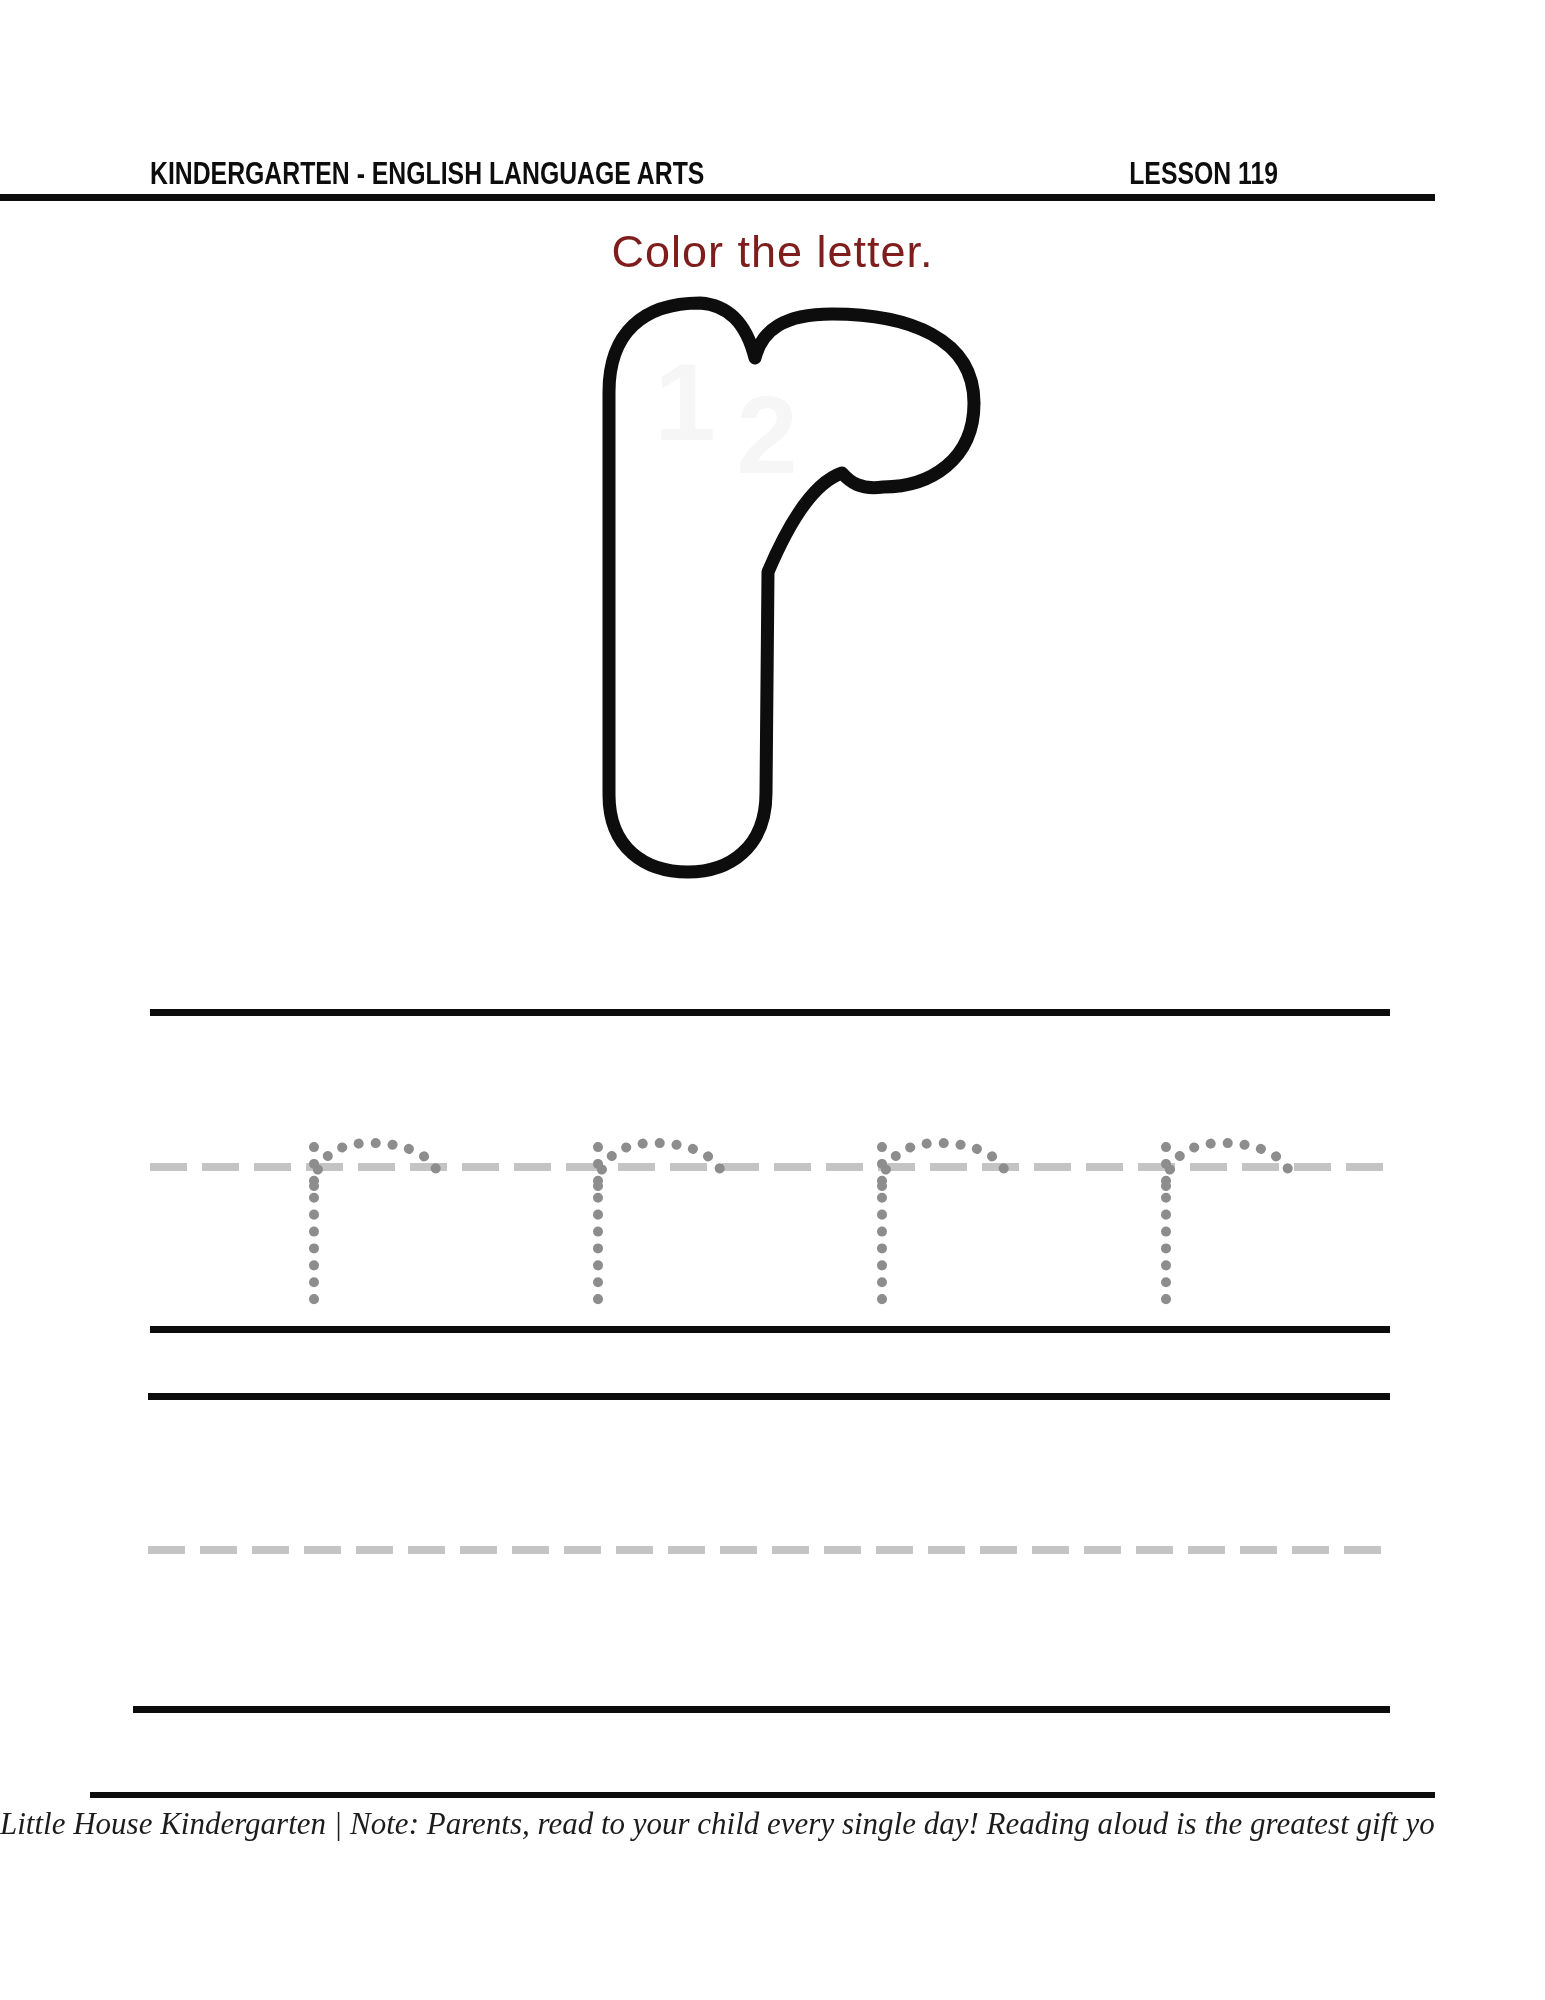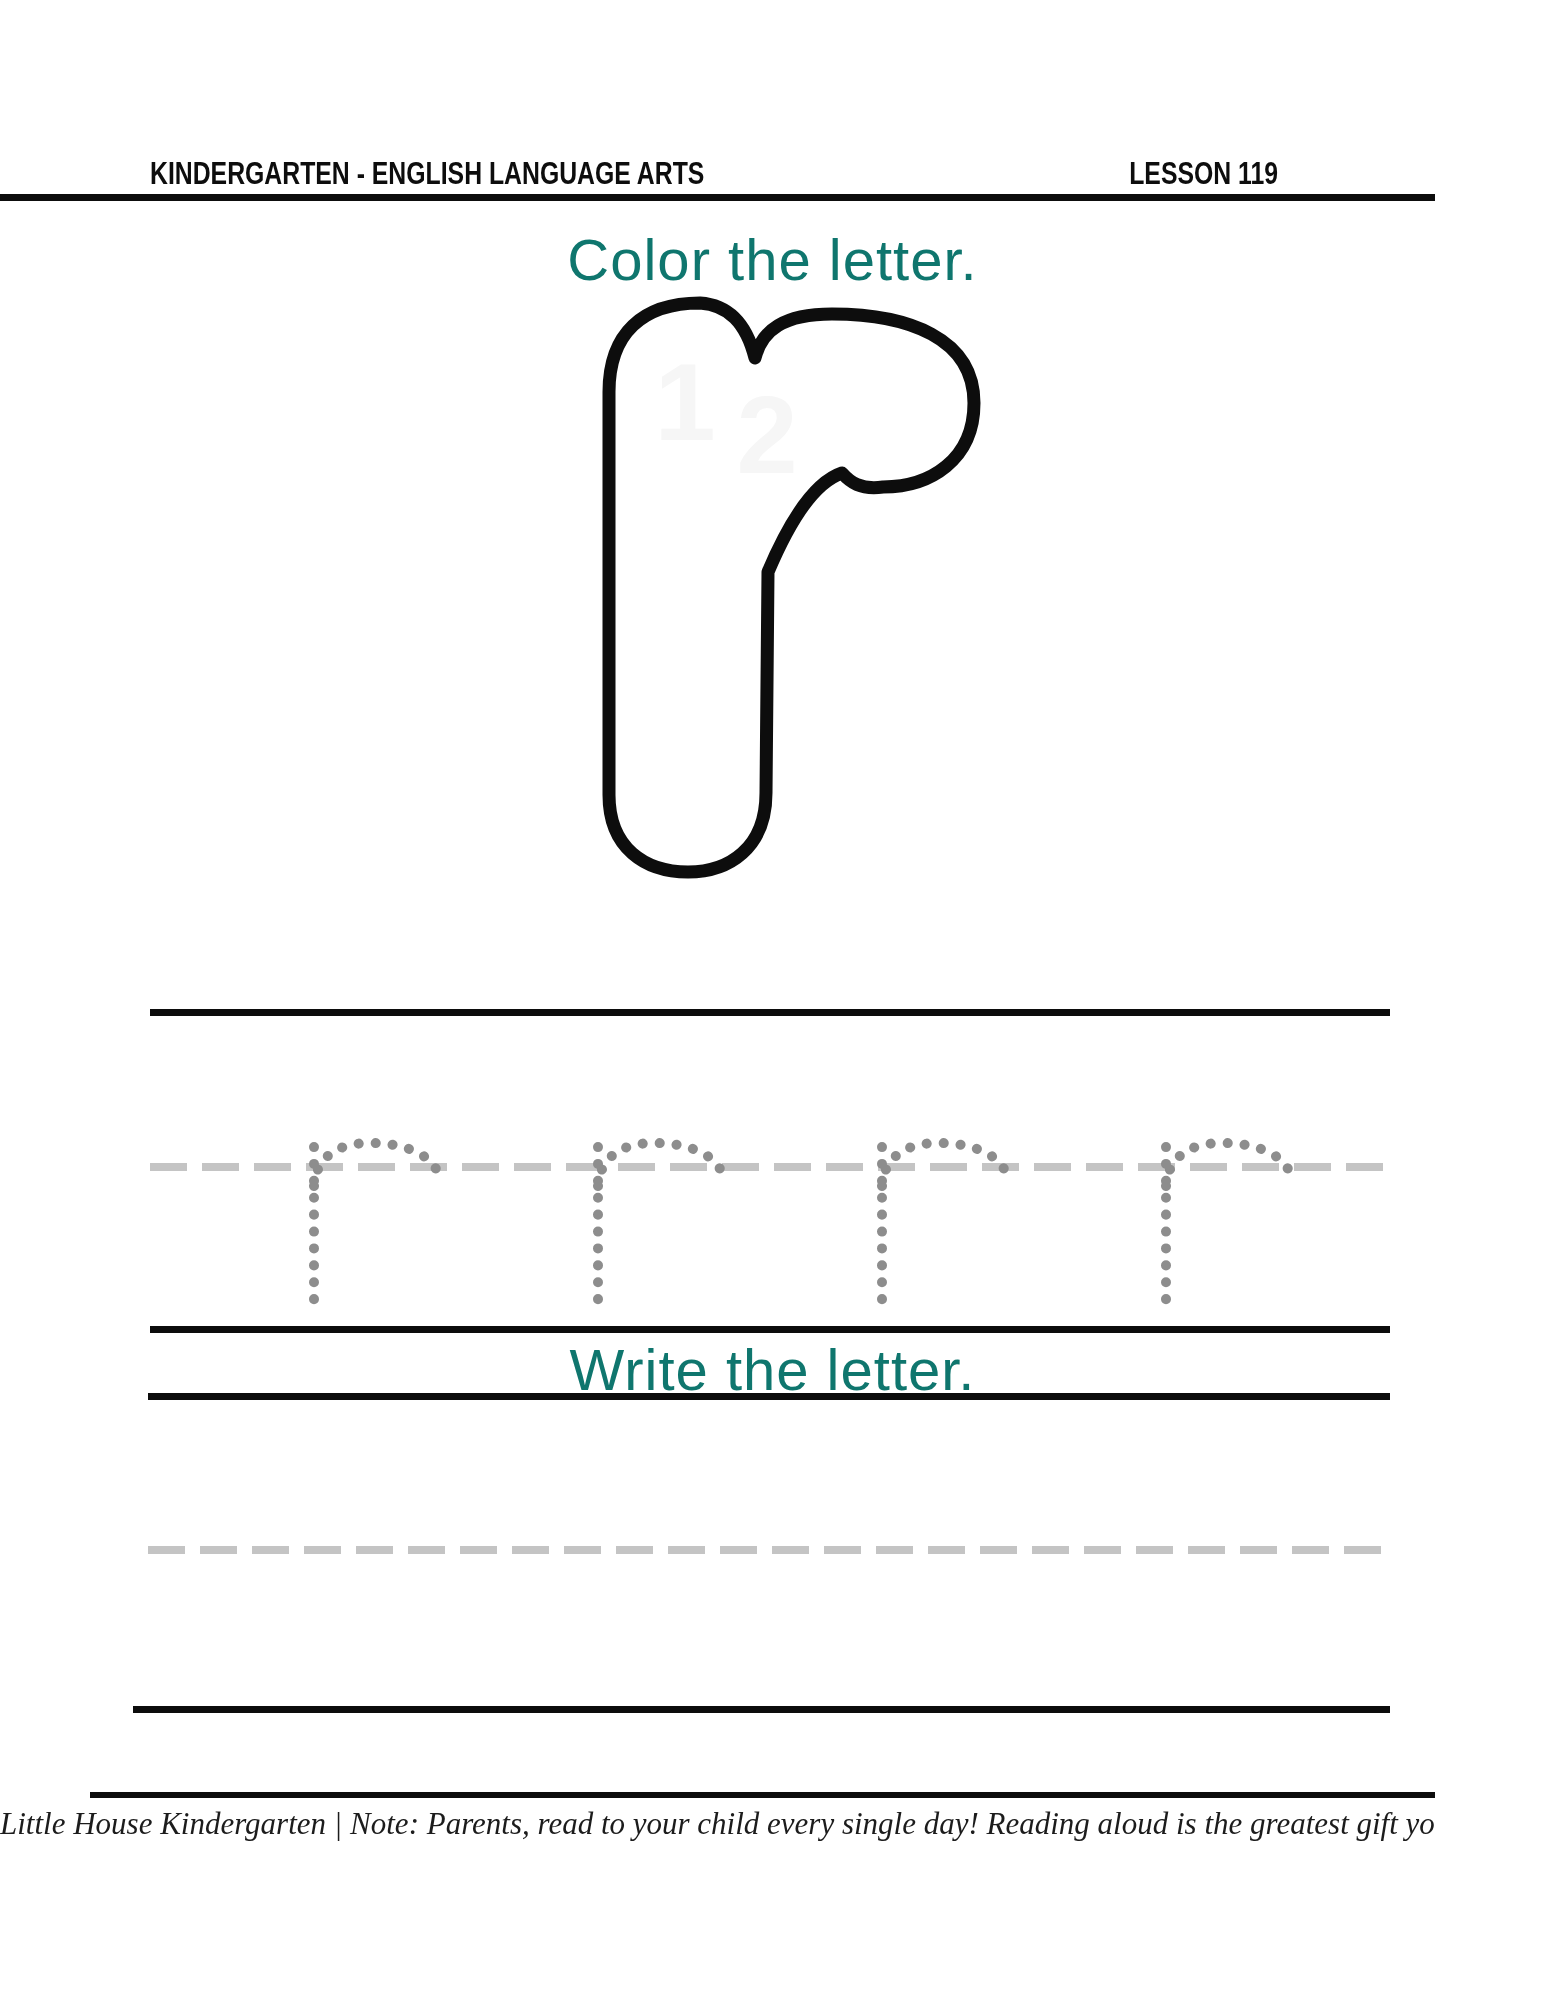--- a/index.html
+++ b/index.html
@@ -22,21 +22,21 @@
     font-size:31px;font-weight:bold;color:#0d0d0d;
     transform:scaleX(.80);transform-origin:right center;
     white-space:nowrap;
   }
   .hdr-rule{
     position:absolute;left:0;top:194px;width:1545px;height:7px;background:#0d0d0d;
   }
   
   .heading{
     position:absolute;left:0;width:1545px;text-align:center;
-    font-size:58px;font-weight:400;color:#0f766e;letter-spacing:1px;
+    font-size:45px;font-weight:400;color:#7f1d1d;letter-spacing:1px;
   }
   .heading.color-h{top:226px;}
   .heading.trace-h{top:946px;}
   .heading.write-h{top:1336px;}
   
   .big-letter{position:absolute;left:588px;top:288px;width:410px;height:600px;}
   
   .rule{position:absolute;background:#0c0c0c;height:7px;}
   .rule.trace-top{left:150px;top:1009px;width:1240px;}
   .rule.trace-base{left:150px;top:1326px;width:1240px;}
@@ -107,21 +107,20 @@
   <svg class="trace-r p2" viewBox="0 0 160 190" xmlns="http://www.w3.org/2000/svg">
     <use href="#dottedR"></use>
   </svg>
   <svg class="trace-r p3" viewBox="0 0 160 190" xmlns="http://www.w3.org/2000/svg">
     <use href="#dottedR"></use>
   </svg>
   <svg class="trace-r p4" viewBox="0 0 160 190" xmlns="http://www.w3.org/2000/svg">
     <use href="#dottedR"></use>
   </svg>
 
-  <div class="heading write-h">Write the letter.</div>
 
   <div class="rule write-top"></div>
   <div class="dashed write-mid"></div>
   <div class="rule write-base"></div>
 
   <div class="foot-rule"></div>
   <div class="foot-note">Little House Kindergarten | Note: Parents, read to your child every single day! Reading aloud is the greatest gift you can give them. ☺</div>
 
 </div>
 

